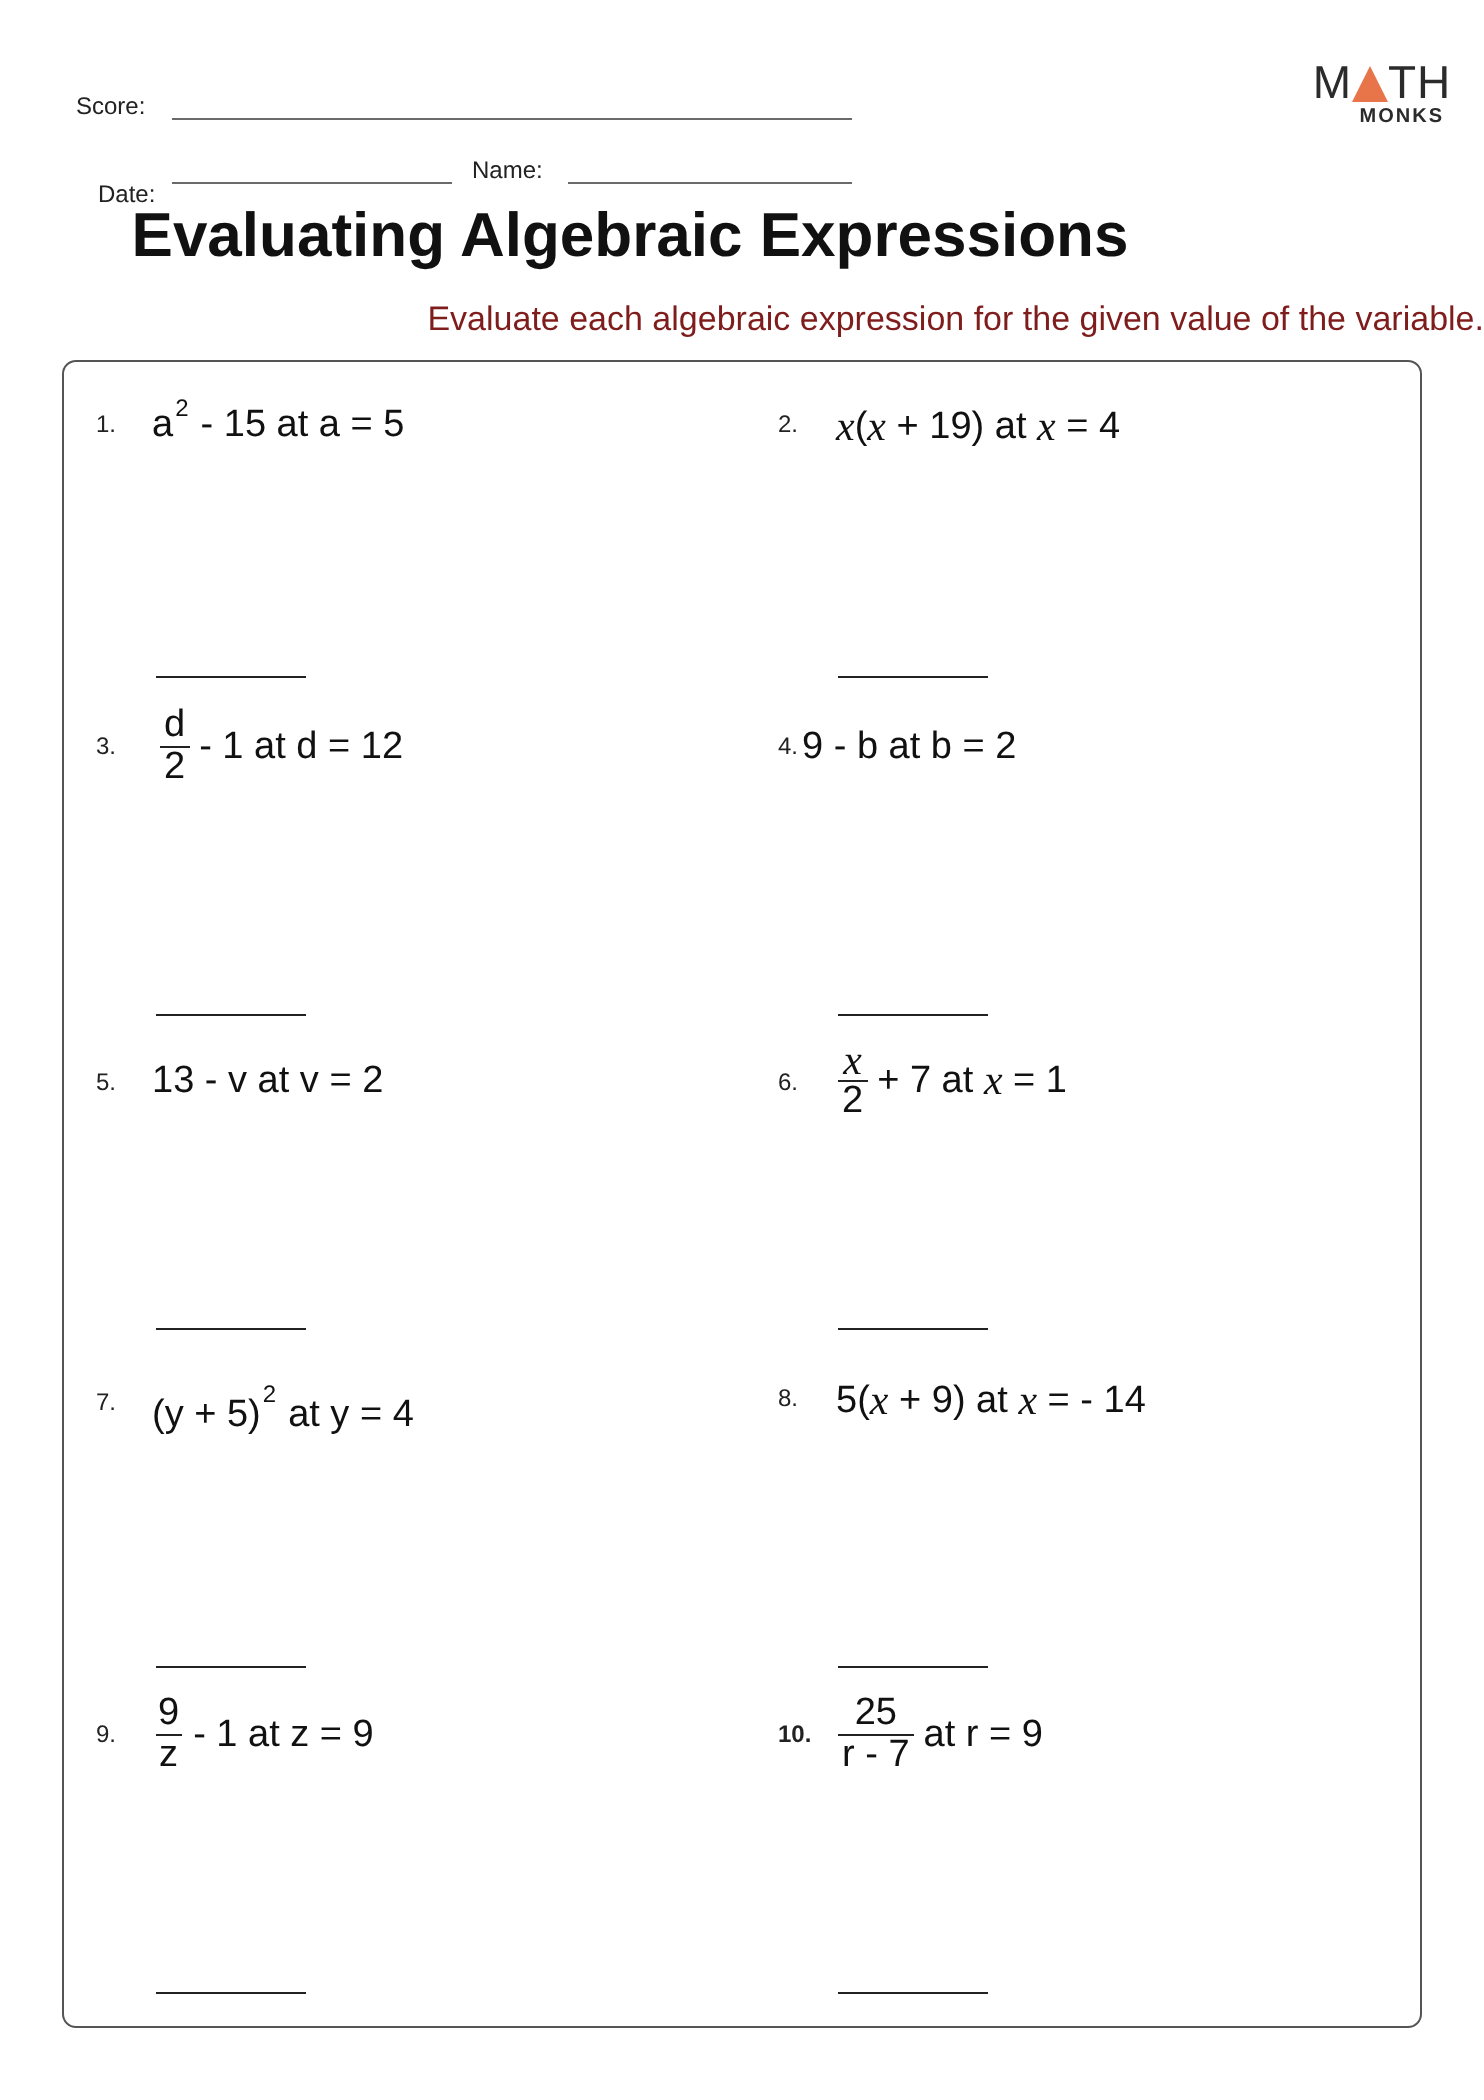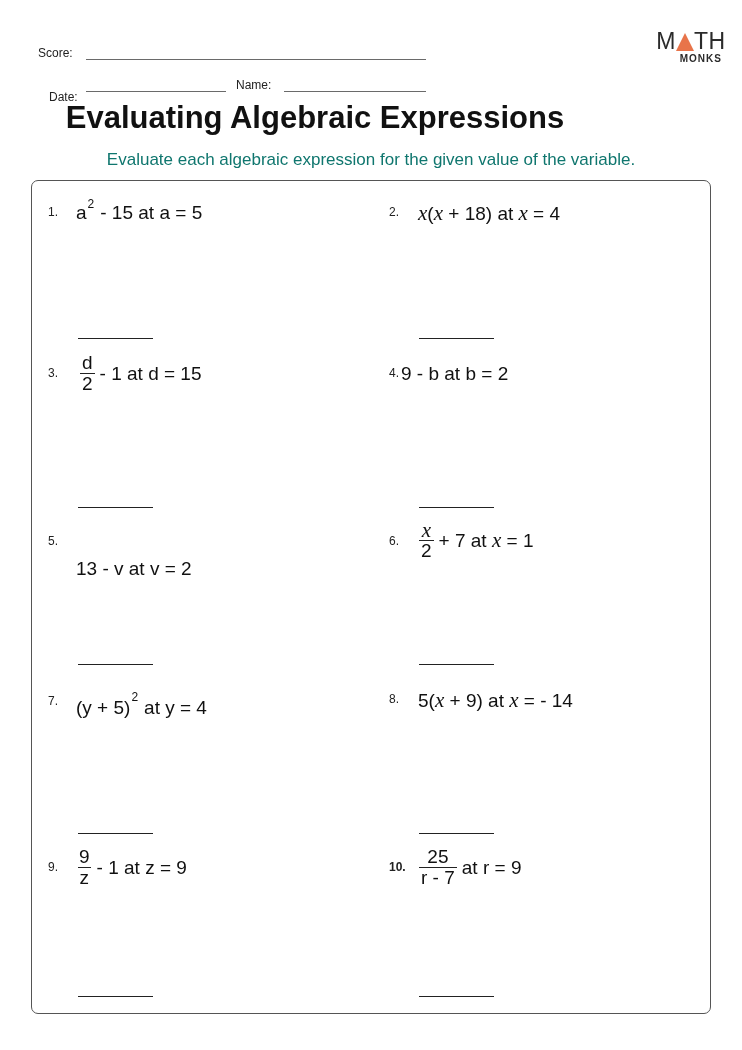--- a/index.html
+++ b/index.html
@@ -7,21 +7,21 @@
 
   .hdr-label { position:absolute; font-size:12px; color:#222; }
   .hdr-line { position:absolute; height:0; border-bottom:1px solid #6a6a6a; }
 
   .logo { position:absolute; left:656px; top:30px; width:70px; text-align:center; }
   .logo-top { font-size:23px; font-weight:400; letter-spacing:0.5px; color:#2b2b2b; line-height:22px; display:flex; justify-content:center; align-items:flex-end; }
   .logo-tri { display:inline-block; width:0; height:0; border-left:9px solid transparent; border-right:9px solid transparent; margin:0 0px 1px 0px; }
   .logo-bottom { font-size:10px; font-weight:700; letter-spacing:1px; color:#2b2b2b; line-height:12px; margin-top:1px; text-align:right; padding-right:4px; }
 
   .title { position:absolute; left:0; width:630px; top:100px; text-align:center; font-size:31px; font-weight:700; color:#111; letter-spacing:0px; }
-  .subtitle { position:absolute; left:0; width:742px; top:150px; text-align:center; font-size:17px; color:#0f766e; }
+  .subtitle { position:absolute; left:0; width:742px; top:150px; text-align:right; font-size:17px; color:#7f1d1d; }
 
   .box { position:absolute; left:31px; top:180px; width:680px; height:834px; border:1.5px solid #555; border-radius:7px; box-sizing:border-box; }
   .num { position:absolute; font-size:12px; color:#222; }
   .expr { position:absolute; font-size:19px; color:#111; white-space:nowrap; display:flex; align-items:center; }
   .var { font-family:"Liberation Serif", serif; font-style:italic; font-size:21px; }
   .frac { display:inline-flex; flex-direction:column; align-items:center; margin-right:5px; line-height:20px; }
   .frac .fn { padding:0 2px; }
   .frac .fd { border-top:1px solid #222; padding:0 2px; }
   .sup { font-size:12px; position:relative; top:-9px; margin-left:1px; margin-right:4px; }
   .answer-line { position:absolute; width:75px; height:0; border-bottom:1px solid #222; }
@@ -61,48 +61,48 @@
   </div>
   <div class="answer-line" style="left:78px; top:338px;"></div>
 </div>
 
 <div>
   <span class="num" style="left:389px; top:205px;">2.</span>
   <div class="expr" style="left:418px; top:201px;">
     <span class="var">x</span>
       <span>(</span>
       <span class="var">x</span>
-      <span style="white-space:pre"> + 18) at </span>
+      <span style="white-space:pre"> + 19) at </span>
       <span class="var">x</span>
       <span style="white-space:pre"> = 4</span>
   </div>
   <div class="answer-line" style="left:419px; top:338px;"></div>
 </div>
 
 <div>
   <span class="num" style="left:48px; top:366px;">3.</span>
   <div class="expr" style="left:80px; top:353px;">
     <span class="frac">
         <span class="fn">d</span>
         <span class="fd">2</span>
       </span>
-      <span>- 1 at d = 15</span>
+      <span>- 1 at d = 12</span>
   </div>
   <div class="answer-line" style="left:78px; top:507px;"></div>
 </div>
 
 <div>
   <span class="num" style="left:389px; top:366px;">4.</span>
   <div class="expr" style="left:401px; top:363px;">9 - b at b = 2</div>
   <div class="answer-line" style="left:419px; top:507px;"></div>
 </div>
 
 <div>
   <span class="num" style="left:48px; top:534px;">5.</span>
-  <div class="expr" style="left:76px; top:530px;margin-top:28px;">13 - v at v = 2</div>
+  <div class="expr" style="left:76px; top:530px;">13 - v at v = 2</div>
   <div class="answer-line" style="left:78px; top:664px;"></div>
 </div>
 
 <div>
   <span class="num" style="left:389px; top:534px;">6.</span>
   <div class="expr" style="left:419px; top:520px;">
     <span class="frac">
         <span class="fn var">x</span>
         <span class="fd">2</span>
       </span>

